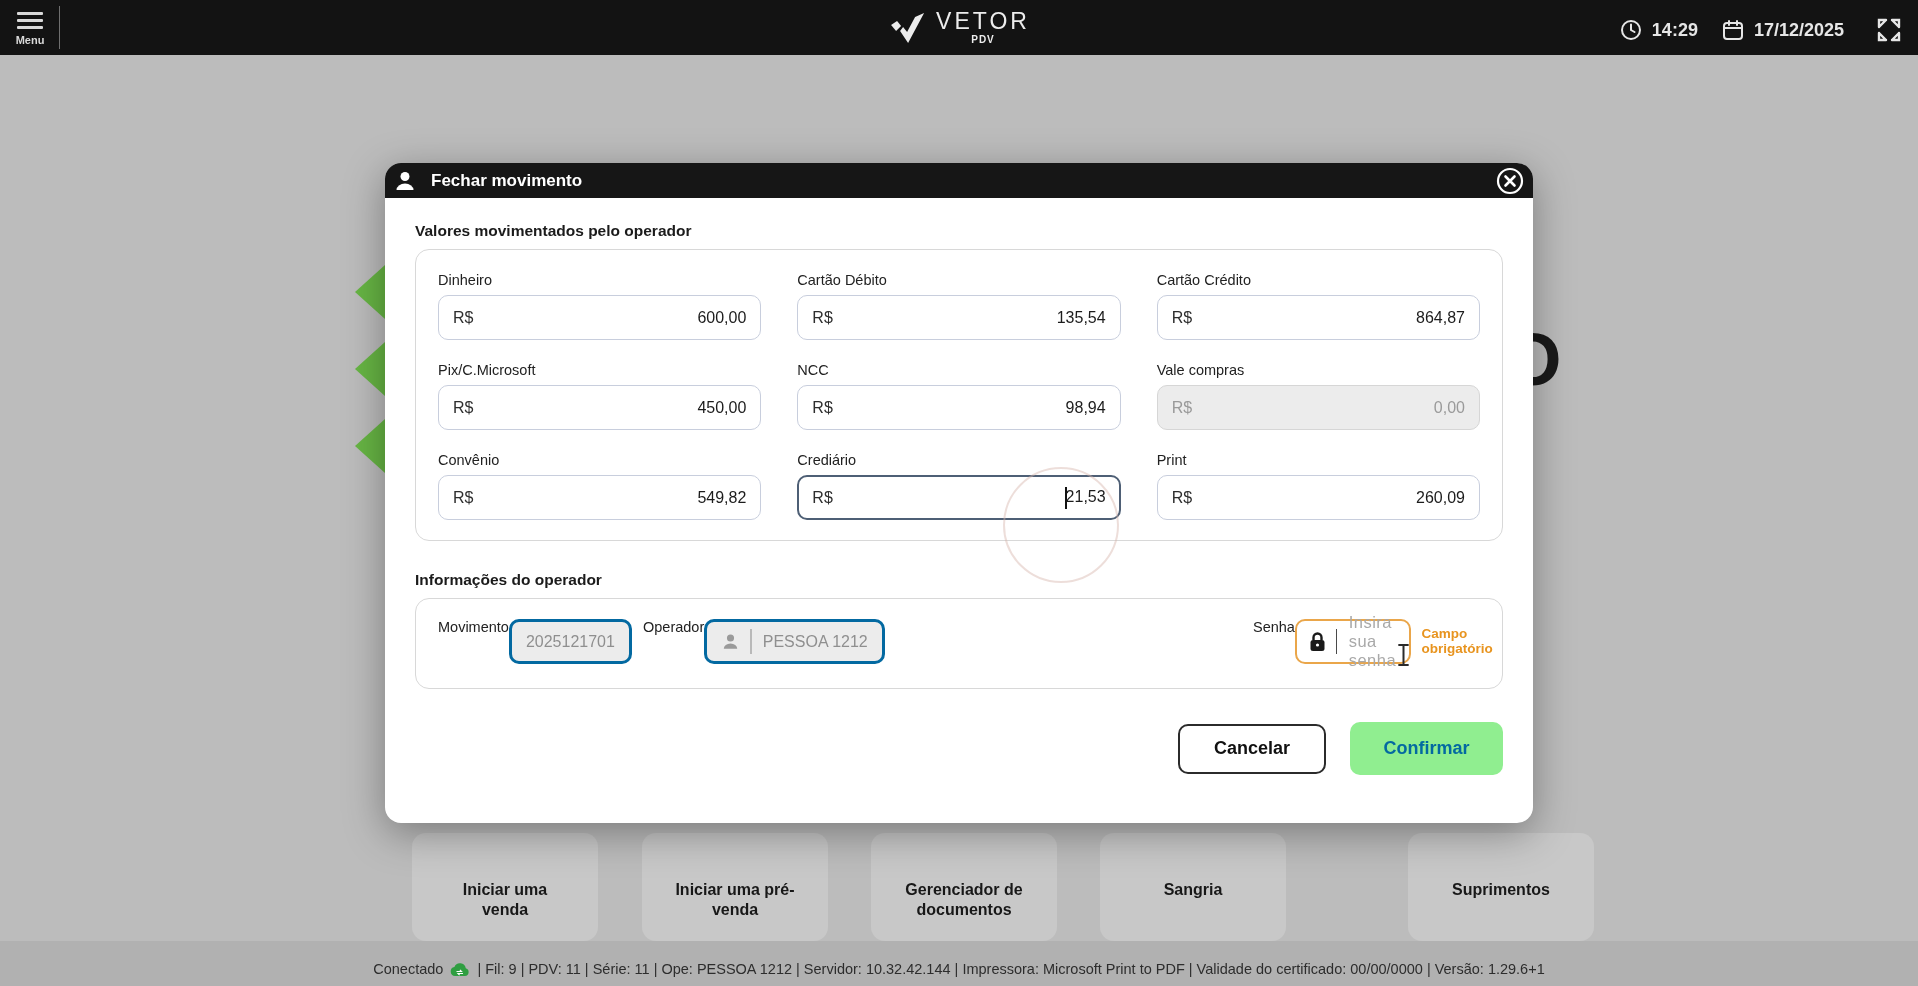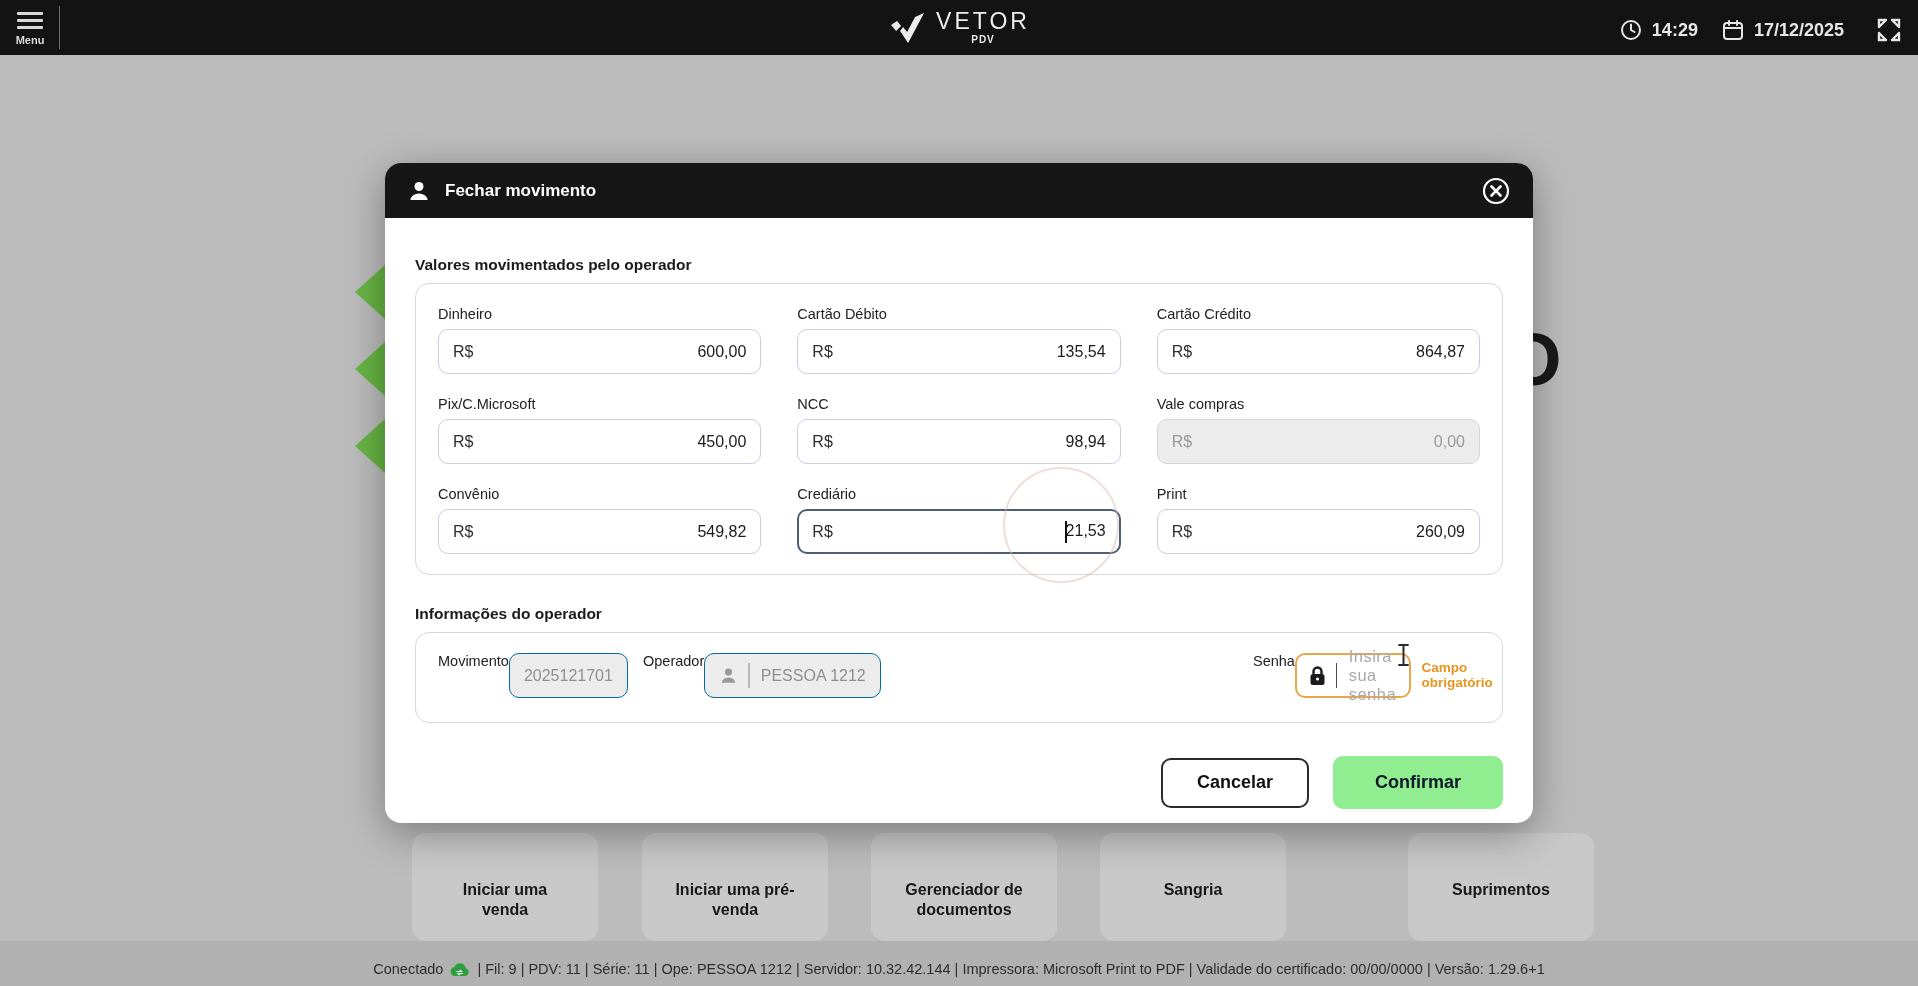--- a/index.html
+++ b/index.html
@@ -56,26 +56,26 @@
 
   
   .statusbar { position: absolute; left: 0; top: 952px; width: 1918px; height: 34px;
                display: flex; align-items: center; justify-content: center; gap: 7px;
                font-size: 14.5px; color: #2d2d2d; font-weight: 500; z-index: 2; }
 
   
   .modal { position: absolute; left: 385px; top: 163px; width: 1148px; height: 660px;
            background: #ffffff; border-radius: 16px; z-index: 10;
            box-shadow: 0 10px 40px rgba(0,0,0,0.35); }
-  .modal-header { height: 55px; background: #161616; border-radius: 16px 16px 0 0;
-                  display: flex; align-items: center; padding: 0 22px; }
+  .modal-header { height: 35px; background: #161616; border-radius: 16px 16px 0 0;
+                  display: flex; align-items: center; padding: 0 8px; }
   .modal-title { color: #ffffff; font-size: 17px; font-weight: 700; margin-left: 14px; }
   .modal-close { margin-left: auto; cursor: pointer; display: flex; align-items: center; }
 
-  .modal-body { padding: 38px 30px 0 30px; }
+  .modal-body { padding: 24px 30px 0 30px; }
   .section-title { font-size: 15.5px; font-weight: 700; color: #1b1b1b; margin-bottom: 9px; }
   .fieldset { border: 1px solid #d8d8d8; border-radius: 14px; }
   .fieldset.valores { padding: 22px 22px 20px 22px;
     display: grid; grid-template-columns: 1fr 1fr 1fr; column-gap: 36px; row-gap: 22px; }
 
   .vfield { display: flex; flex-direction: column; }
   .vlabel { font-size: 14.5px; font-weight: 500; color: #222222; margin-bottom: 7px; }
   .vinput { height: 45px; border: 1px solid #c8cedd; border-radius: 10px;
             display: flex; align-items: center; padding: 0 14px;
             font-size: 16px; color: #1c1c1c; background: #ffffff; cursor: text; }
@@ -84,40 +84,40 @@
   .vinput.disabled { background: #ececec; border-color: #d6d6d6; }
   .vinput.disabled .prefix, .vinput.disabled .vval { color: #9a9a9a; }
   .vinput.focused { border: 2px solid #4e5f75; padding: 0 13px; }
   .caret { display: inline-block; width: 2px; height: 22px; background: #111;
            margin-right: -1px; vertical-align: middle; }
 
   .section-op { margin-top: 30px; }
   .fieldset.operador { padding: 20px 22px 24px 22px; display: flex; gap: 20px; position: relative; }
   .op-field { display: flex; }
   .w-mov { width: 185px; } .w-ope { width: 592px; } .w-sen { width: 227px; }
-  .op-input { height: 45px; border: 1px solid #0369a1; border-radius: 10px;
+  .op-input { height: 45px; border: 3px solid #0369a1; border-radius: 10px;
               background: #ececec; display: flex; align-items: center;
               padding: 0 14px; font-size: 16px; color: #8f8f8f; }
   .op-input.readonly { cursor: default; }
   .op-input .right { margin-left: auto; }
   .in-divider { width: 1.5px; height: 25px; background: #b9b9b9; margin: 0 11px 0 10px; }
   .senha-input { background: #ffffff; border: 2px solid #eaa64a; padding: 0 12px;
                  color: #1c1c1c; cursor: text; }
   .senha-divider { width: 2px; height: 25px; background: #4a4a4a; margin: 0 12px 0 10px; }
   .placeholder { color: #a9a9a9; font-size: 16.5px; letter-spacing: 0.5px; }
   .field-error { margin-top: 7px; font-size: 13.5px; font-weight: 700; color: #e8941f; padding-left: 10px; }
 
   .btn-row { display: flex; justify-content: flex-end; align-items: center;
              gap: 24px; margin-top: 33px; }
   .btn { border-radius: 10px; font-size: 18px; font-weight: 700;
          display: flex; align-items: center; justify-content: center; cursor: pointer; }
   .btn-cancel { width: 148px; height: 50px; background: #ffffff;
                 border: 2px solid #2b2b2b; color: #111111; }
-  .btn-confirm { width: 170px; height: 53px; background: #90ee90;
-                 border: none; color: #0f172a; }
+  .btn-confirm { width: 153px; height: 53px; background: #90ee90;
+                 border: none; color: #0369a1; }
 
   .ripple { position: absolute; left: 1003px; top: 467px; width: 116px; height: 116px;
             border-radius: 50%; border: 2px solid rgba(214,182,172,0.45); z-index: 11;
             pointer-events: none; }
 
   .mouse-cursor { position: absolute; left: 1396px; top: 643px; z-index: 40; pointer-events: none; }
 </style>
 </head>
 <body>
 

